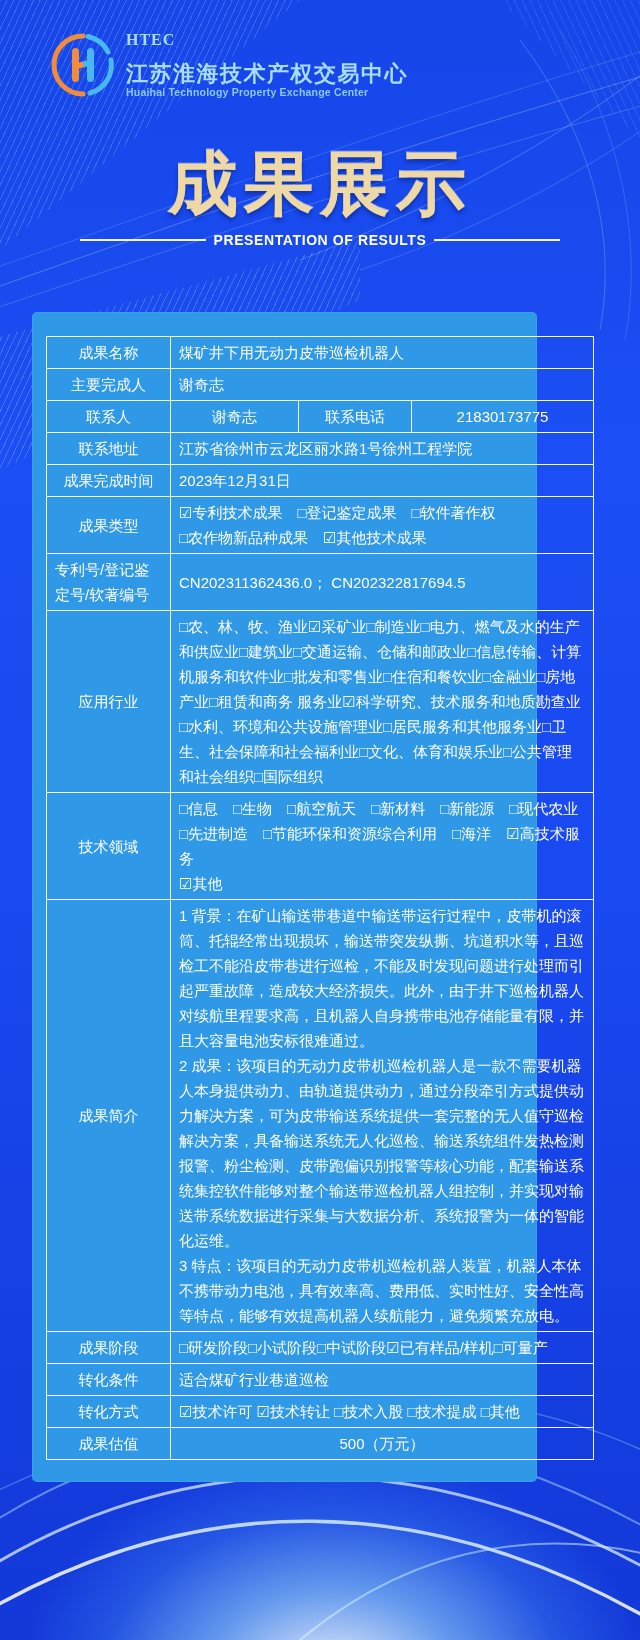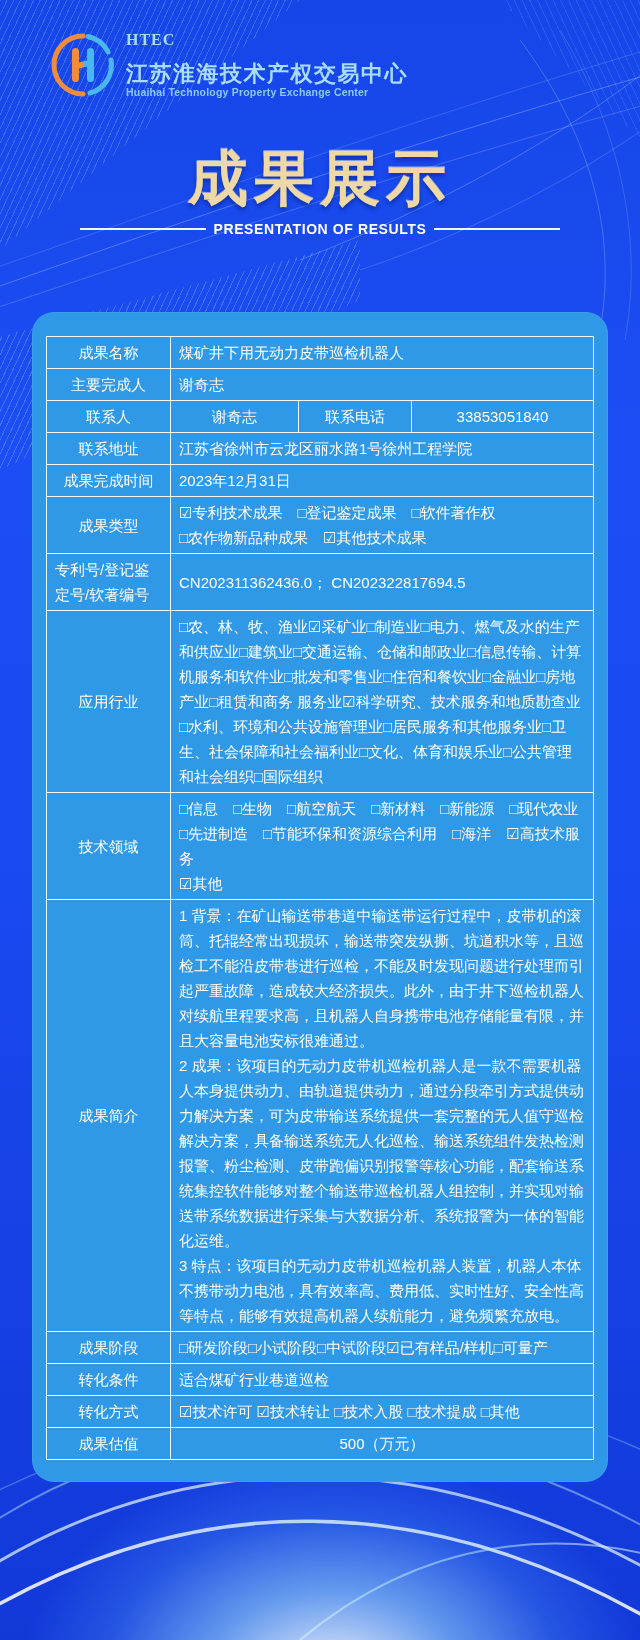--- a/index.html
+++ b/index.html
@@ -29,28 +29,28 @@
   .brand-logo{width:66px;height:66px;flex:0 0 auto;}
   .brand-text{margin-left:10px;line-height:1.05;}
   .brand-abbr{font-family:"Liberation Serif","DejaVu Serif",serif;font-weight:bold;
     font-size:16px;color:#a9ddff;letter-spacing:1px;}
   .brand-cn{font-size:22px;font-weight:bold;color:#a9ddff;letter-spacing:1.5px;margin-top:13px;}
   .brand-en{font-size:10.5px;font-weight:bold;color:#8cc9f4;margin-top:2px;letter-spacing:.2px;}
 
   
   .title-wrap{position:absolute;left:0;top:148px;width:640px;text-align:center;}
   .title-main{font-family:"Liberation Serif","DejaVu Serif",serif;font-weight:900;
-    font-size:60px;line-height:1.05;color:#eed9a6;letter-spacing:6px;
+    font-size:70px;line-height:1.05;color:#eed9a6;letter-spacing:6px;
     text-shadow:0 3px 4px rgba(0,20,90,.45), 0 -1px 0 rgba(255,250,230,.55);}
   .title-sub{margin-top:10px;display:flex;align-items:center;justify-content:center;}
   .title-sub .line{width:126px;height:2px;background:#f2f6ff;}
   .title-sub .sub-text{margin:0 8px;font-size:14px;font-weight:bold;color:#ffffff;letter-spacing:.6px;}
 
   
-  .panel{position:absolute;left:32px;top:312px;width:576px;border-radius:22px;
+  .panel{position:absolute;left:32px;top:312px;width:505px;border-radius:5px;
     background:#2f99e8;padding:24px 14px 22px 14px;
     box-shadow:0 0 0 1px rgba(255,255,255,.06) inset;}
   table.info{border-collapse:collapse;width:548px;margin:0 auto;table-layout:fixed;}
   table.info td{border:1px solid #f4f9ff;color:#ffffff;font-size:15px;line-height:25px;
     padding:3px 8px;vertical-align:middle;word-break:break-all;}
   td.lab{text-align:center;padding:3px 4px;}
   td.lab-left{text-align:left;padding:3px 6px;}
   td.val{text-align:left;}
   td.val-center{text-align:center;}
   .pre{white-space:pre-line;}
@@ -135,21 +135,21 @@
 
       <tr>
         <td class="lab">主要完成人</td>
         <td class="val" colspan="3">谢奇志</td>
       </tr>
 
       <tr>
         <td class="lab">联系人</td>
         <td class="val-center">谢奇志</td>
         <td class="lab">联系电话</td>
-        <td class="val-center">33853051840</td>
+        <td class="val-center">21830173775</td>
       </tr>
 
       <tr>
         <td class="lab">联系地址</td>
         <td class="val" colspan="3">江苏省徐州市云龙区丽水路1号徐州工程学院</td>
       </tr>
 
       <tr>
         <td class="lab">成果完成时间</td>
         <td class="val" colspan="3">2023年12月31日</td>

